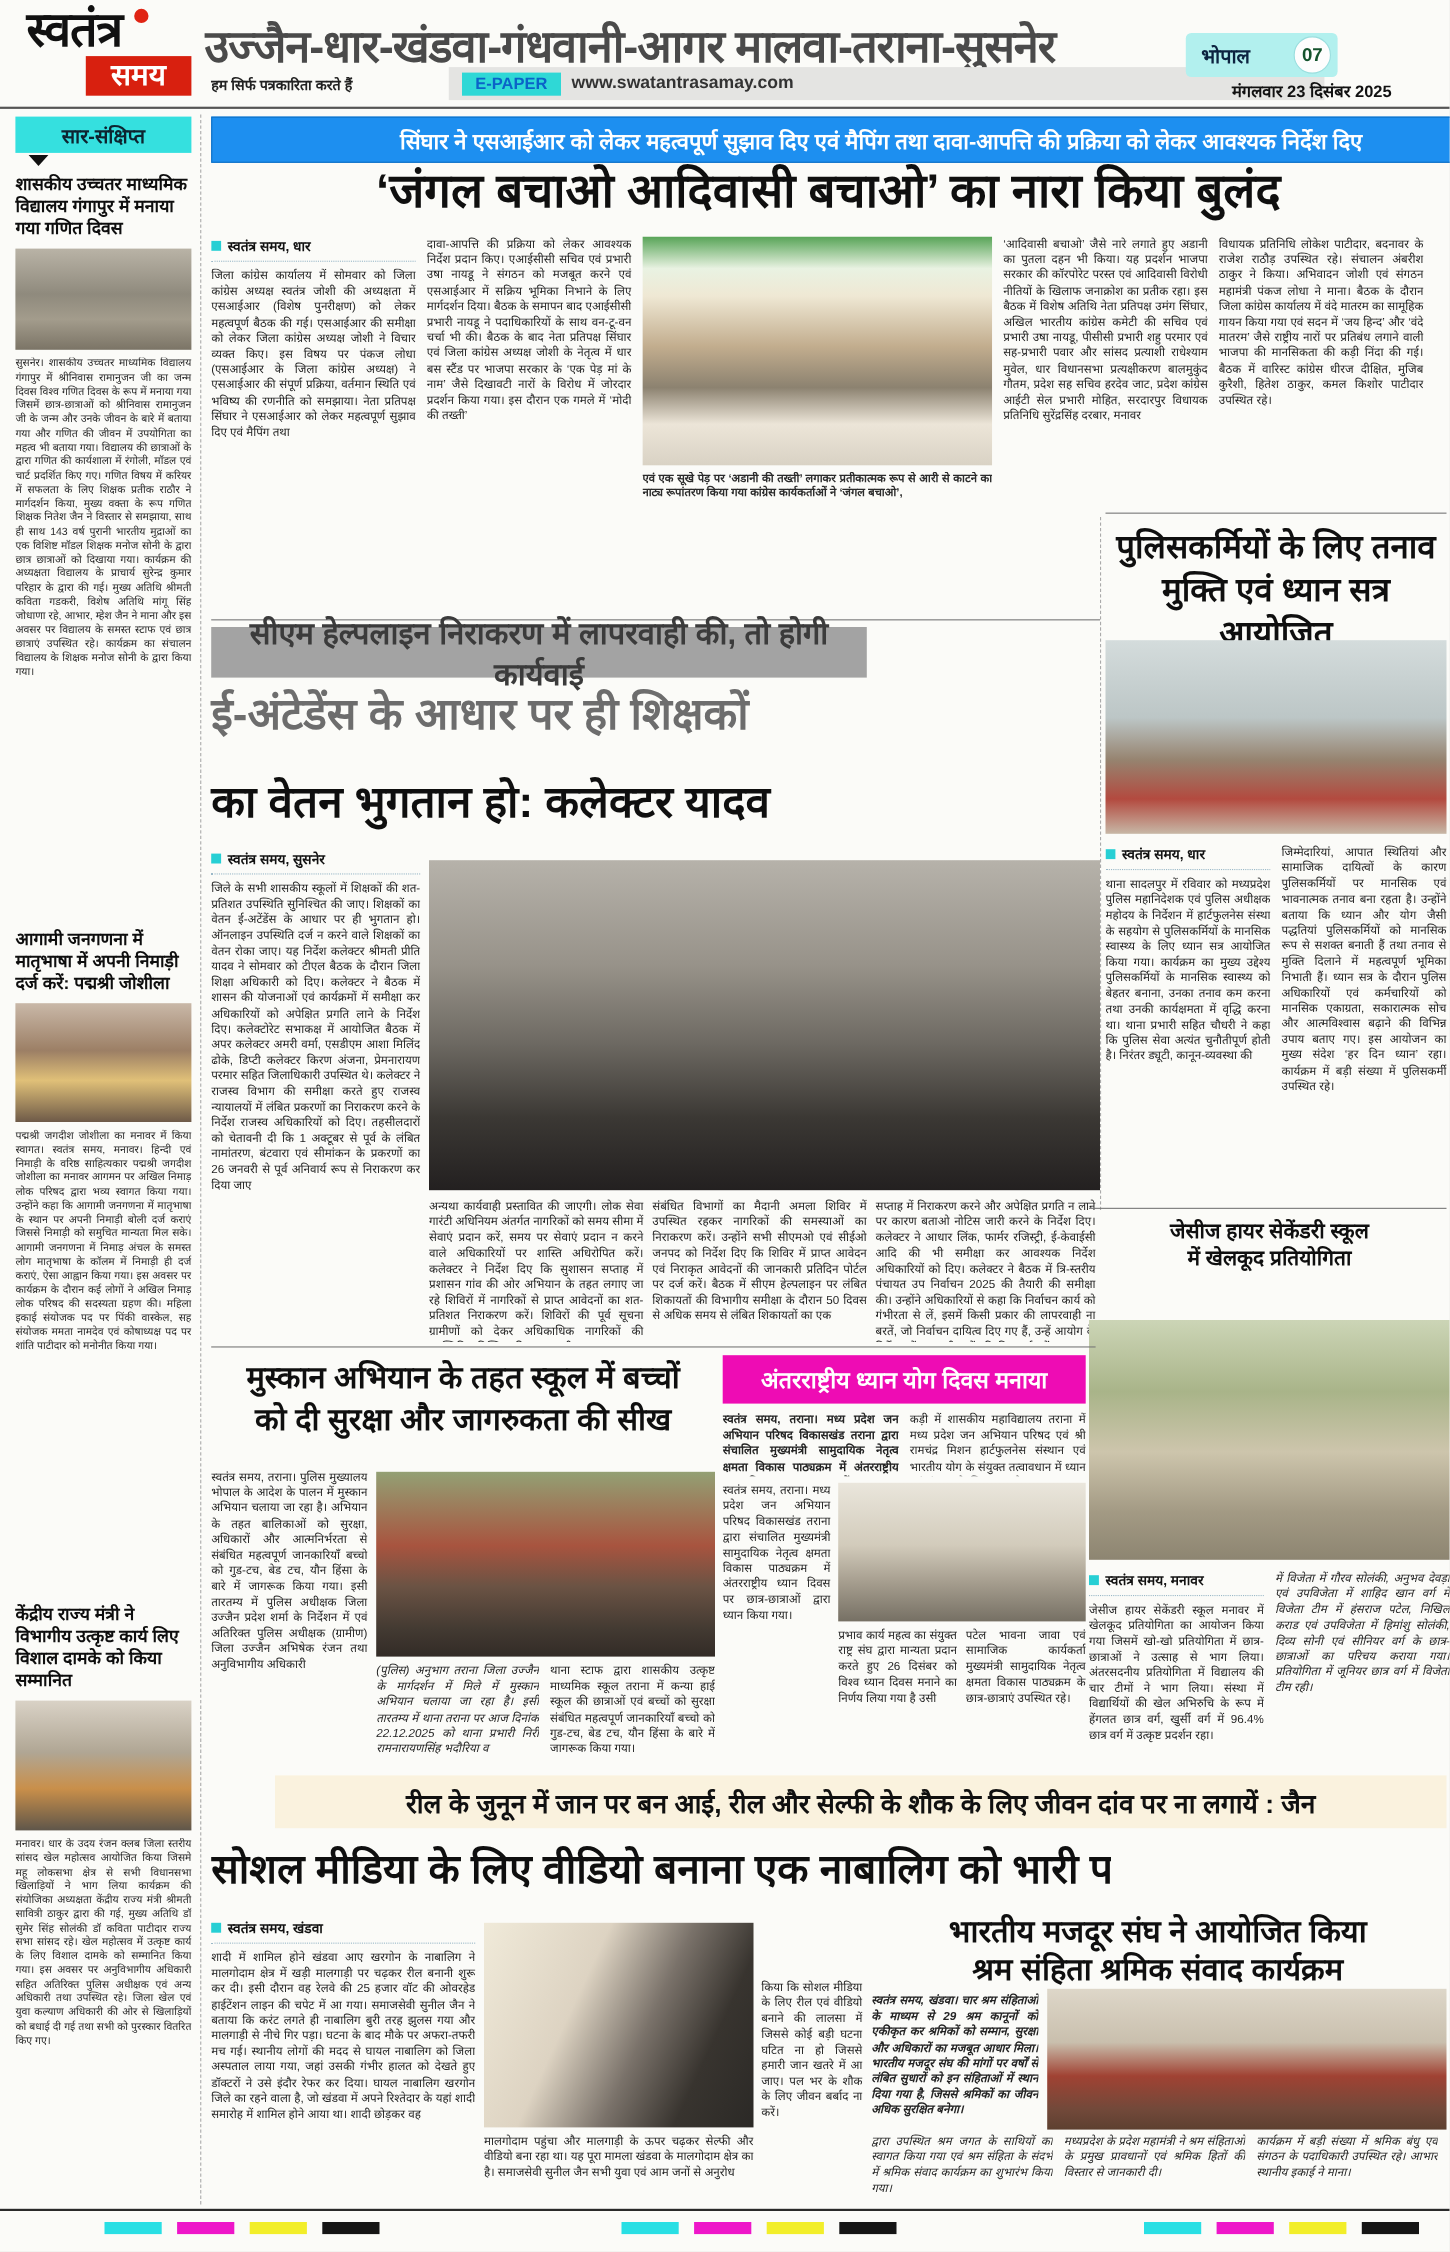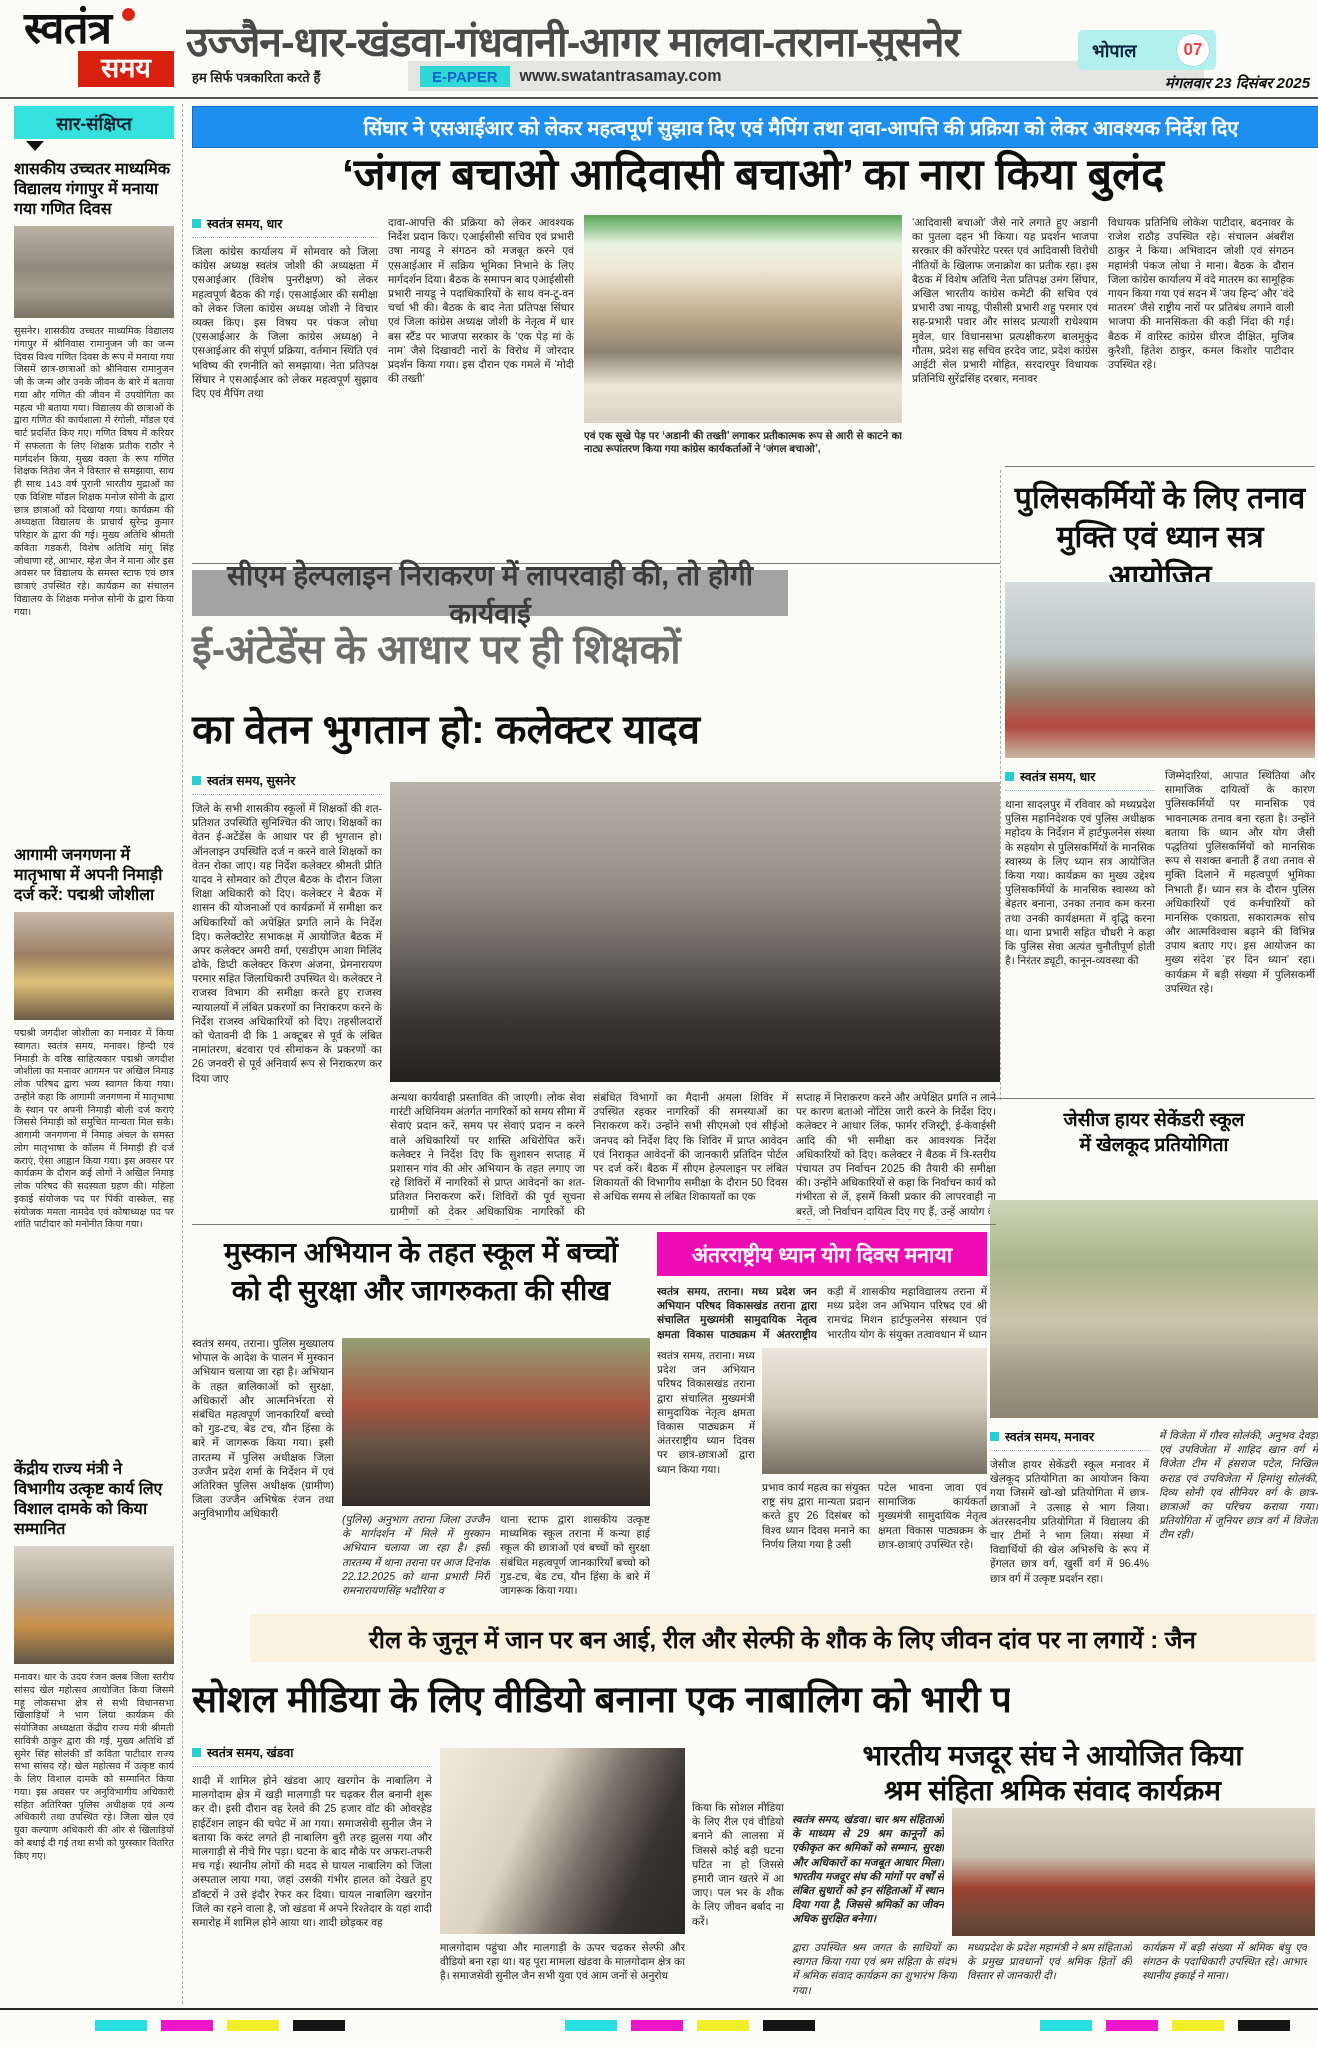--- a/index.html
+++ b/index.html
@@ -10,21 +10,21 @@
   .logo-top{font-weight:bold;font-size:44px;line-height:1;color:#111;letter-spacing:-1px;}
   .logo-dot{position:absolute;width:13px;height:13px;border-radius:50%;background:#e02414;left:98px;top:2px;}
   .logo-red{background:#d8200f;color:#fff;font-weight:bold;font-size:27px;line-height:1.25;padding:1px 23px;display:inline-block;}
   .regions{font-weight:bold;font-size:41px;color:#4a4a4a;white-space:nowrap;letter-spacing:-1px;}
   .tagline{font-weight:bold;font-size:13px;color:#222;}
   .epaper-bar{background:#e4e4e2;display:flex;align-items:center;gap:10px;padding:0 12px;height:30px;}
   .epaper-badge{background:#2fd8d6;color:#0b63c8;font-weight:bold;font-size:15px;padding:2px 12px;}
   .site{font-weight:bold;font-size:16px;color:#333;}
   .bhopal-badge{background:#b2f0ee;border-radius:5px;display:flex;align-items:center;justify-content:space-between;padding:3px 6px 3px 14px;}
   .bhopal-city{font-weight:bold;font-size:18px;color:#0c2340;}
-  .bhopal-num{background:#fdfdfd;border:1px solid #9adede;border-radius:50%;width:32px;height:32px;display:flex;align-items:center;justify-content:center;font-weight:bold;font-size:17px;color:#ef4444;}
+  .bhopal-num{background:#fdfdfd;border:1px solid #9adede;border-radius:50%;width:32px;height:32px;display:flex;align-items:center;justify-content:center;font-weight:bold;font-size:17px;color:#14532d;}
   .dateline{font-weight:bold;font-size:15px;color:#111;}
   .head-rule{border-top:2px solid #555;}
   
   .kicker-blue{background:#1d8ff0;color:#fff;font-weight:bold;font-size:20px;display:flex;align-items:center;justify-content:center;text-align:center;border:1px solid #0e6fc4;}
   .kicker-cyan{background:#a3a3a3;color:#3b3b3b;font-weight:bold;font-size:28px;display:flex;align-items:center;justify-content:center;text-align:center;}
   .kicker-pink{background:#ee0cb4;color:#fff;font-weight:bold;font-size:21px;display:flex;align-items:center;justify-content:center;text-align:center;}
   .kicker-cream{background:#faf2de;color:#101010;font-weight:bold;font-size:24px;display:flex;align-items:center;justify-content:center;text-align:center;}
   .hl{font-weight:bold;color:#0f0f0f;text-align:center;}
   .body-txt{font-size:10.6px;line-height:1.34;text-align:justify;color:#242424;overflow:hidden;}
   .byline{display:flex;align-items:center;gap:6px;font-weight:bold;font-size:12.5px;color:#111;
@@ -68,21 +68,21 @@
   <div class="abs regions" style="left:186px;top:12px;width:880px;overflow:hidden;">उज्जैन-धार-खंडवा-गंधवानी-आगर मालवा-तराना-सुसनेर</div>
   <div class="abs tagline" style="left:192px;top:68px;">हम सिर्फ पत्रकारिता करते हैं</div>
   <div class="abs epaper-bar" style="left:408px;top:61px;width:772px;">
     <span class="epaper-badge">E-PAPER</span>
     <span class="site">www.swatantrasamay.com</span>
   </div>
   <div class="abs bhopal-badge" style="left:1078px;top:30px;width:118px;height:34px;">
     <span class="bhopal-city">भोपाल</span>
     <span class="bhopal-num">07</span>
   </div>
-  <div class="abs dateline" style="left:1120px;top:72px;width:190px;text-align:right;font-style:italic;">मंगलवार 23 दिसंबर 2025</div>
+  <div class="abs dateline" style="left:1120px;top:72px;width:190px;">मंगलवार 23 दिसंबर 2025</div>
   <div class="abs head-rule" style="left:0;top:97px;width:1318px;"></div>
 
   <div class="abs vdash" style="left:182px;top:104px;height:1900px;"></div>
   <div class="abs" style="left:14px;top:106px;width:160px;height:1898px;">
     <div style="background:#35e0df;height:33px;display:flex;align-items:center;justify-content:center;font-weight:bold;font-size:18px;color:#0d2430;">सार-संक्षिप्त</div>
     <div class="tri" style="margin:2px 0 8px 12px;"></div>
 
     <div class="side-title">शासकीय उच्चतर माध्यमिक विद्यालय गंगापुर में मनाया गया गणित दिवस</div>
     <div class="photo ph-side1" style="width:160px;height:92px;margin:7px 0;"></div>
     <div class="side-body" style="height:508px;">सुसनेर। शासकीय उच्चतर माध्यमिक विद्यालय गंगापुर में श्रीनिवास रामानुजन जी का जन्म दिवस विश्व गणित दिवस के रूप में मनाया गया जिसमें छात्र-छात्राओं को श्रीनिवास रामानुजन जी के जन्म और उनके जीवन के बारे में बताया गया और गणित की जीवन में उपयोगिता का महत्व भी बताया गया। विद्यालय की छात्राओं के द्वारा गणित की कार्यशाला में रंगोली, मॉडल एवं चार्ट प्रदर्शित किए गए। गणित विषय में करियर में सफलता के लिए शिक्षक प्रतीक राठौर ने मार्गदर्शन किया, मुख्य वक्ता के रूप गणित शिक्षक नितेश जैन ने विस्तार से समझाया, साथ ही साथ 143 वर्ष पुरानी भारतीय मुद्राओं का एक विशिष्ट मॉडल शिक्षक मनोज सोनी के द्वारा छात्र छात्राओं को दिखाया गया। कार्यक्रम की अध्यक्षता विद्यालय के प्राचार्य सुरेन्द्र कुमार परिहार के द्वारा की गई। मुख्य अतिथि श्रीमती कविता गडकरी, विशेष अतिथि मांगू सिंह जोधाणा रहे, आभार, म्हेश जैन ने माना और इस अवसर पर विद्यालय के समस्त स्टाफ एवं छात्र छात्राएं उपस्थित रहे। कार्यक्रम का संचालन विद्यालय के शिक्षक मनोज सोनी के द्वारा किया गया।</div>

